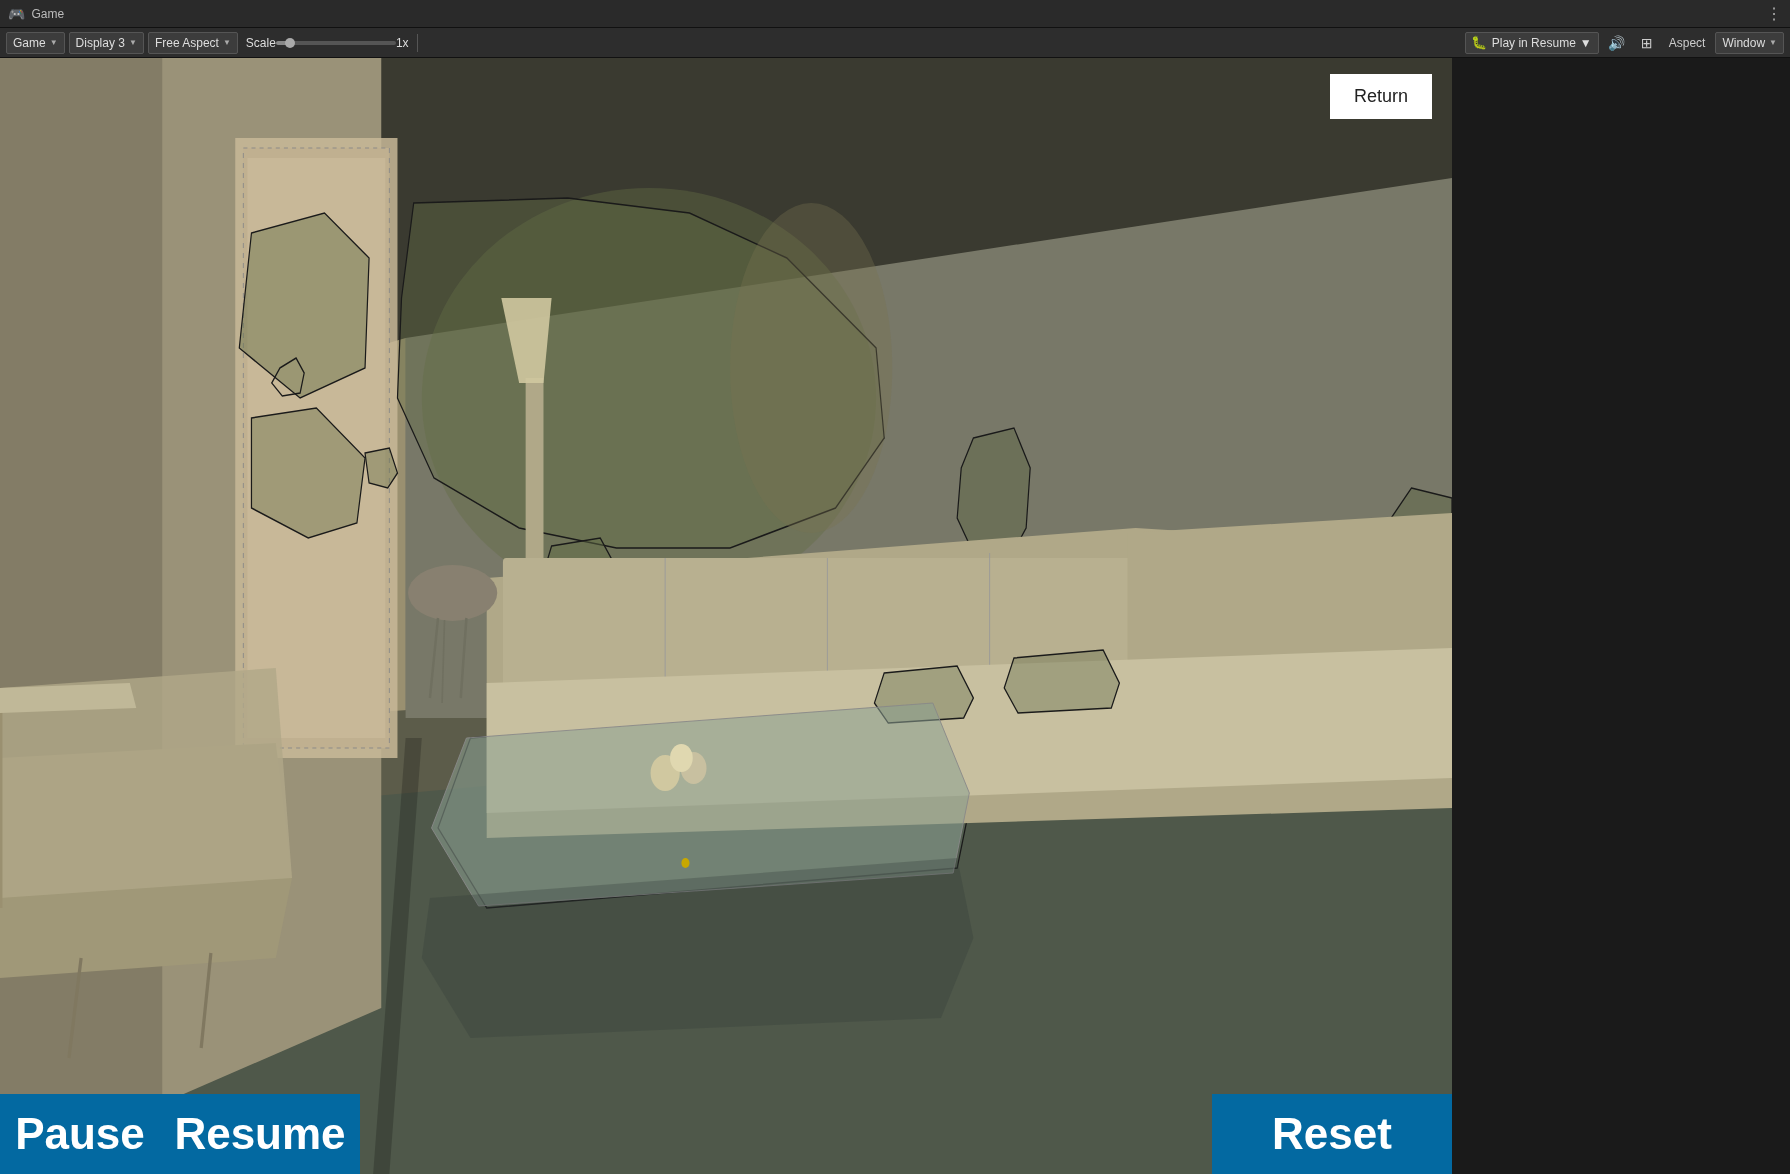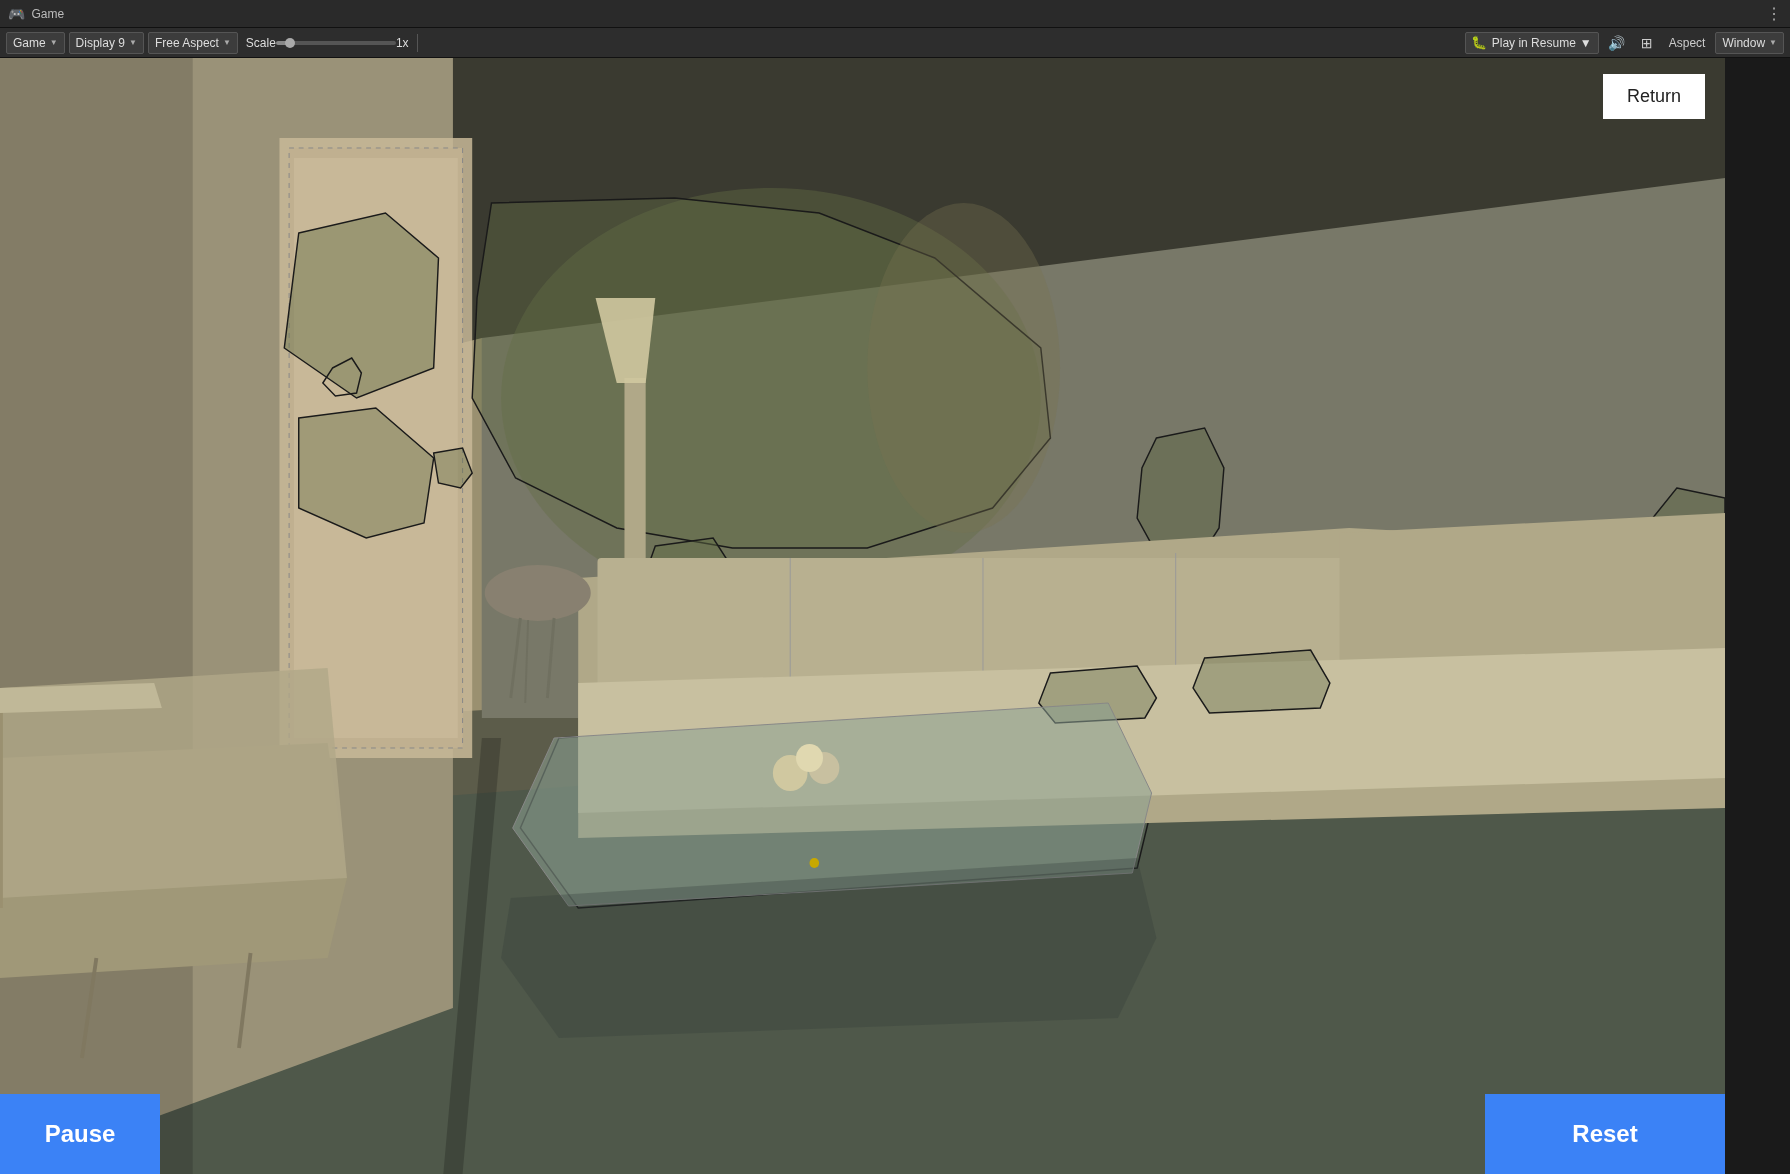--- a/index.html
+++ b/index.html
@@ -108,21 +108,21 @@
       font-size: 12px;
       cursor: pointer;
       height: 22px;
       gap: 4px;
     }
     .bug-icon { color: #c8a800; font-size: 13px; }
 
     
     #game-view {
       position: relative;
-      width: 1725px;
+      width: 1452px;
       height: 1116px;
       overflow: hidden;
     }
 
     
     #scene-bg {
       position: absolute;
       inset: 0;
       background: #7a7a6a;
     }
@@ -148,23 +148,23 @@
       bottom: 0;
       left: 0;
       right: 0;
       display: flex;
       height: 80px;
     }
     .bottom-btn {
       display: flex;
       align-items: center;
       justify-content: center;
-      background: #3b82f6;
+      background: #0369a1;
       color: white;
-      font-size: 24px;
+      font-size: 44px;
       font-weight: bold;
       cursor: pointer;
       border: none;
     }
     #pause-btn { width: 160px; }
     #resume-btn { width: 200px; }
     #spacer { flex: 1; background: transparent; pointer-events: none; }
     #reset-btn { width: 240px; margin-left: 39px; }
 
     
@@ -183,21 +183,21 @@
   <span class="title-text">Game</span>
   <span class="kebab">⋮</span>
 </div>
 
 <div id="toolbar">
   <div class="toolbar-dropdown">
     <span>Game</span>
     <span class="arrow">▼</span>
   </div>
   <div class="toolbar-dropdown">
-    <span>Display 9</span>
+    <span>Display 3</span>
     <span class="arrow">▼</span>
   </div>
   <div class="toolbar-dropdown">
     <span>Free Aspect</span>
     <span class="arrow">▼</span>
   </div>
   <div class="toolbar-scale">
     <span>Scale</span>
     <div class="scale-slider">
       <div class="scale-slider-thumb"></div>
@@ -323,16 +323,17 @@
 
     <polygon points="460,1116 500,680 520,680 480,1116" fill="rgba(0,0,0,0.2)"></polygon>
 
     <polygon points="530,840 1180,800 1200,880 1160,960 580,980 520,900" fill="rgba(50,60,55,0.3)"></polygon>
   </svg>
 
   <button id="return-btn">Return</button>
 
   <div id="bottom-buttons">
     <button id="pause-btn" class="bottom-btn">Pause</button>
+    <button id="resume-btn" class="bottom-btn">Resume</button>
     <div id="spacer"></div>
     <button id="reset-btn" class="bottom-btn">Reset</button>
   </div>
 </div>
 
 </body></html>

